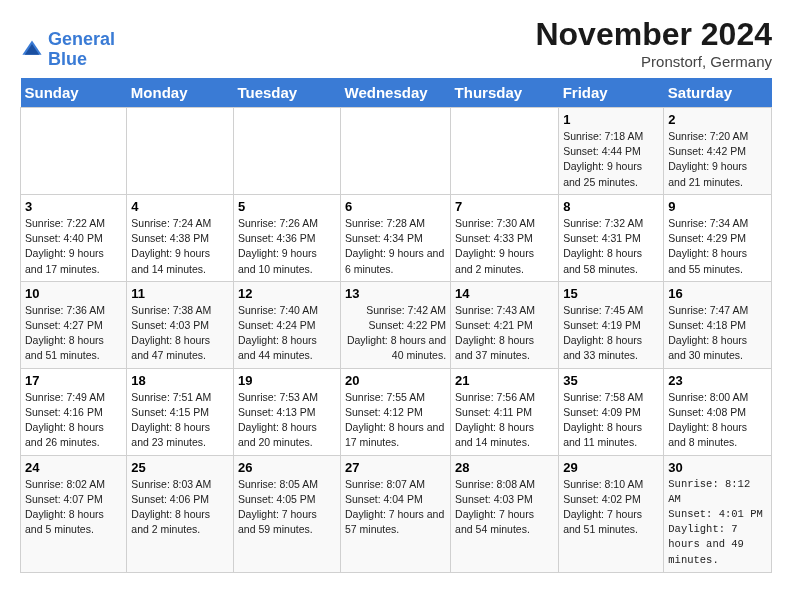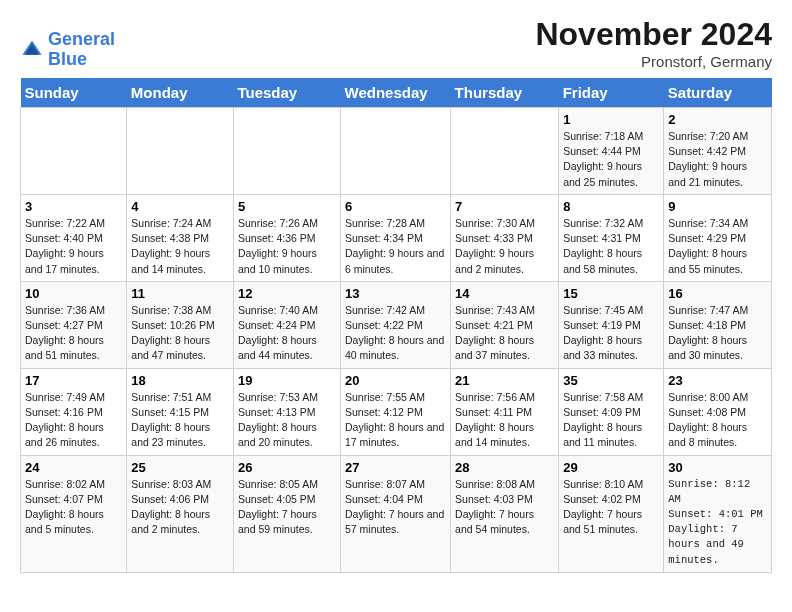--- a/index.html
+++ b/index.html
@@ -175,32 +175,32 @@
       <tr>
         <td>
           <div class="day-num">10</div>
           <div class="day-info" style="white-space: pre-line;">Sunrise: 7:36 AM
 Sunset: 4:27 PM
 Daylight: 8 hours and 51 minutes.</div>
         </td>
         <td>
           <div class="day-num">11</div>
           <div class="day-info" style="white-space: pre-line;">Sunrise: 7:38 AM
-Sunset: 10:26 PM
+Sunset: 4:03 PM
 Daylight: 8 hours and 47 minutes.</div>
         </td>
         <td>
           <div class="day-num">12</div>
           <div class="day-info" style="white-space: pre-line;">Sunrise: 7:40 AM
 Sunset: 4:24 PM
 Daylight: 8 hours and 44 minutes.</div>
         </td>
         <td>
           <div class="day-num">13</div>
-          <div class="day-info" style="white-space: pre-line;">Sunrise: 7:42 AM
+          <div class="day-info" style="white-space: pre-line; text-align: right;">Sunrise: 7:42 AM
 Sunset: 4:22 PM
 Daylight: 8 hours and 40 minutes.</div>
         </td>
         <td>
           <div class="day-num">14</div>
           <div class="day-info" style="white-space: pre-line;">Sunrise: 7:43 AM
 Sunset: 4:21 PM
 Daylight: 8 hours and 37 minutes.</div>
         </td>
         <td>

